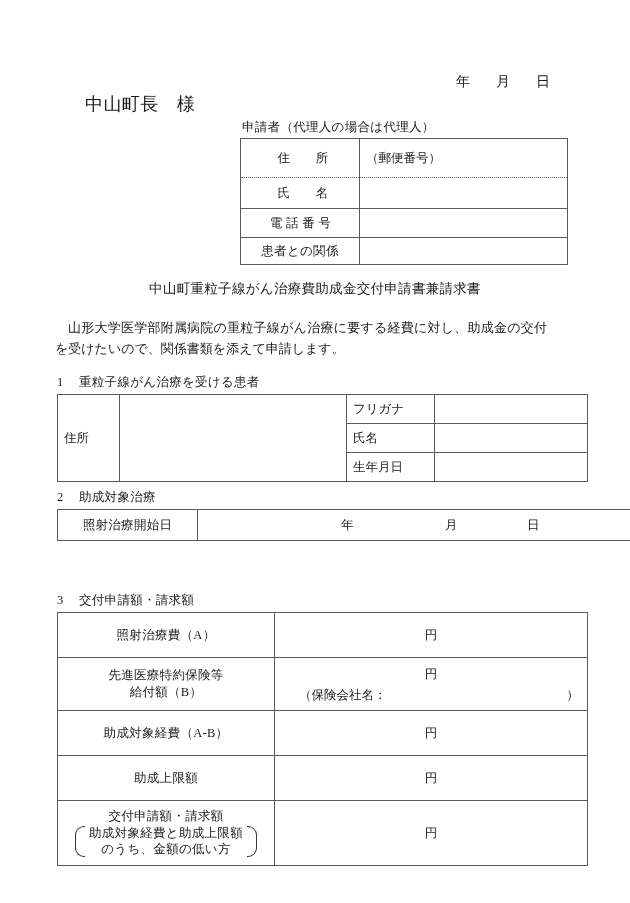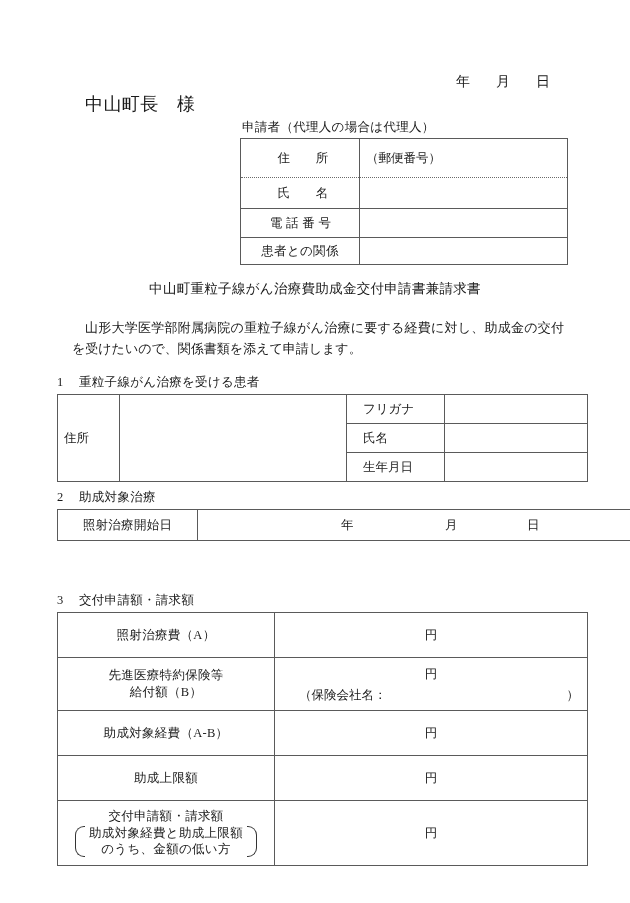--- a/index.html
+++ b/index.html
@@ -80,21 +80,21 @@
 
   
   #doc-title {
     left: 0; top: 280px;
     width: 630px;
     text-align: center;
     font-size: 13.5px;
     letter-spacing: 0.3px;
   }
   #doc-body {
-    left: 72px; top: 317px;
+    left: 55px; top: 317px;
     width: 492px;
     font-size: 13px;
     line-height: 1.65;
     text-align: justify;
     text-indent: 1em;
   }
 
   
   .sec-head {
     font-size: 12.5px;
@@ -107,21 +107,21 @@
   #t1 td { height: 28px; }
   #t1 td.addr-lbl {
     width: 51px;
     text-align: left;
     padding-left: 6px;
   }
   #t1 td.addr-val { width: 218px; }
   #t1 td.k-lbl {
     width: 77px;
     text-align: left;
-    padding-left: 16px;
+    padding-left: 6px;
   }
 
   #section2 { left: 57px; top: 489px; width: 615px; }
   #t2 td { height: 30px; }
   #t2 td.lbl2 {
     width: 131px;
     text-align: center;
     letter-spacing: 0.3px;
   }
   .ymd {

